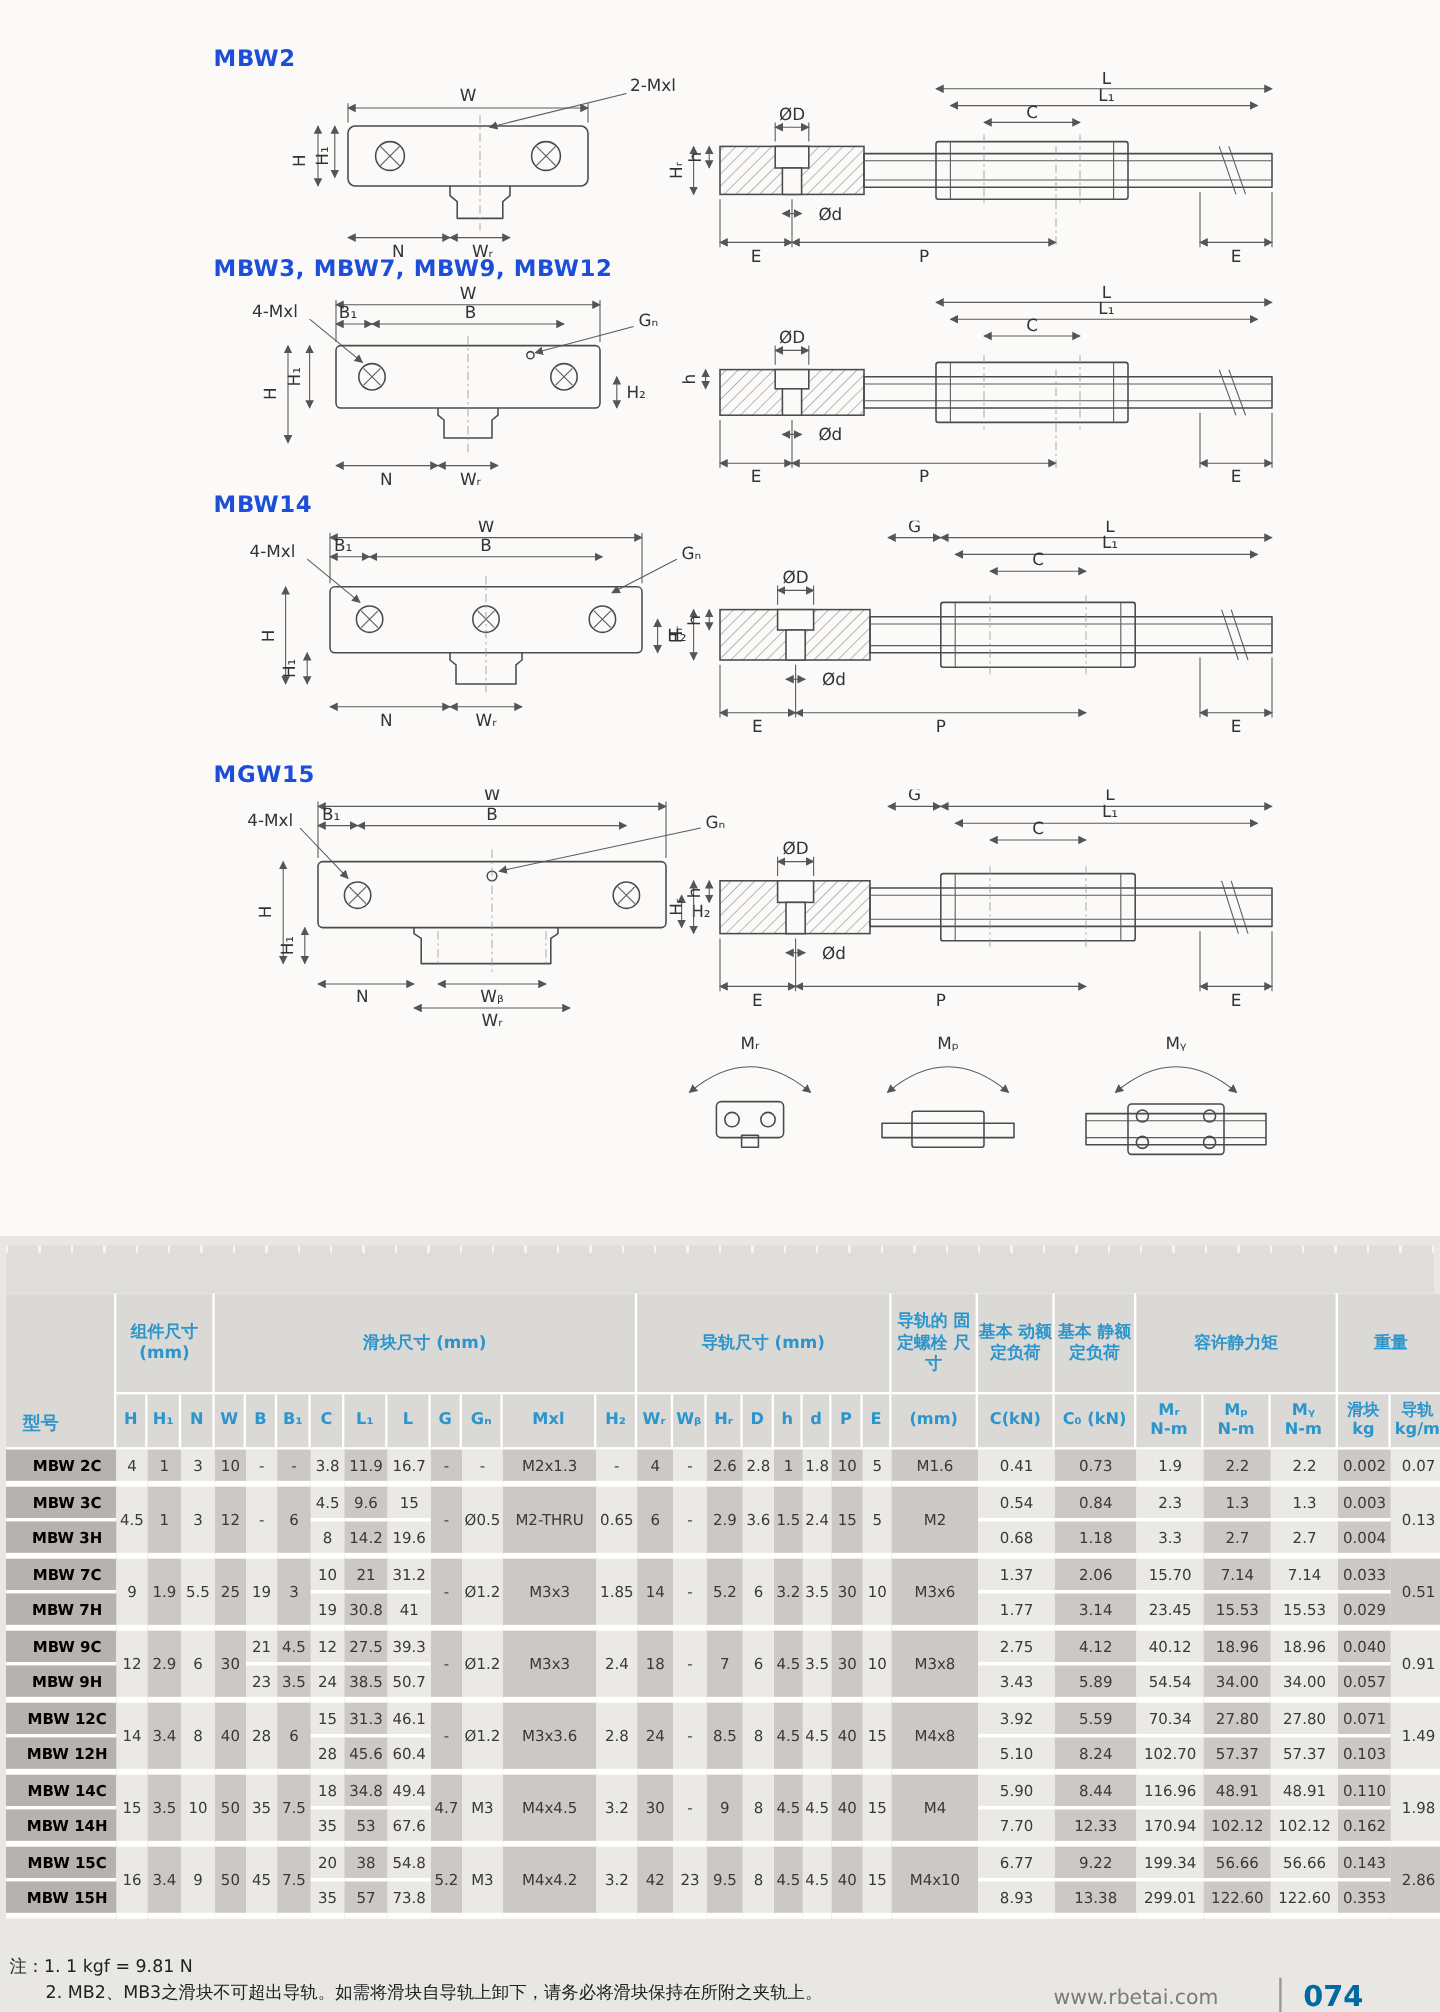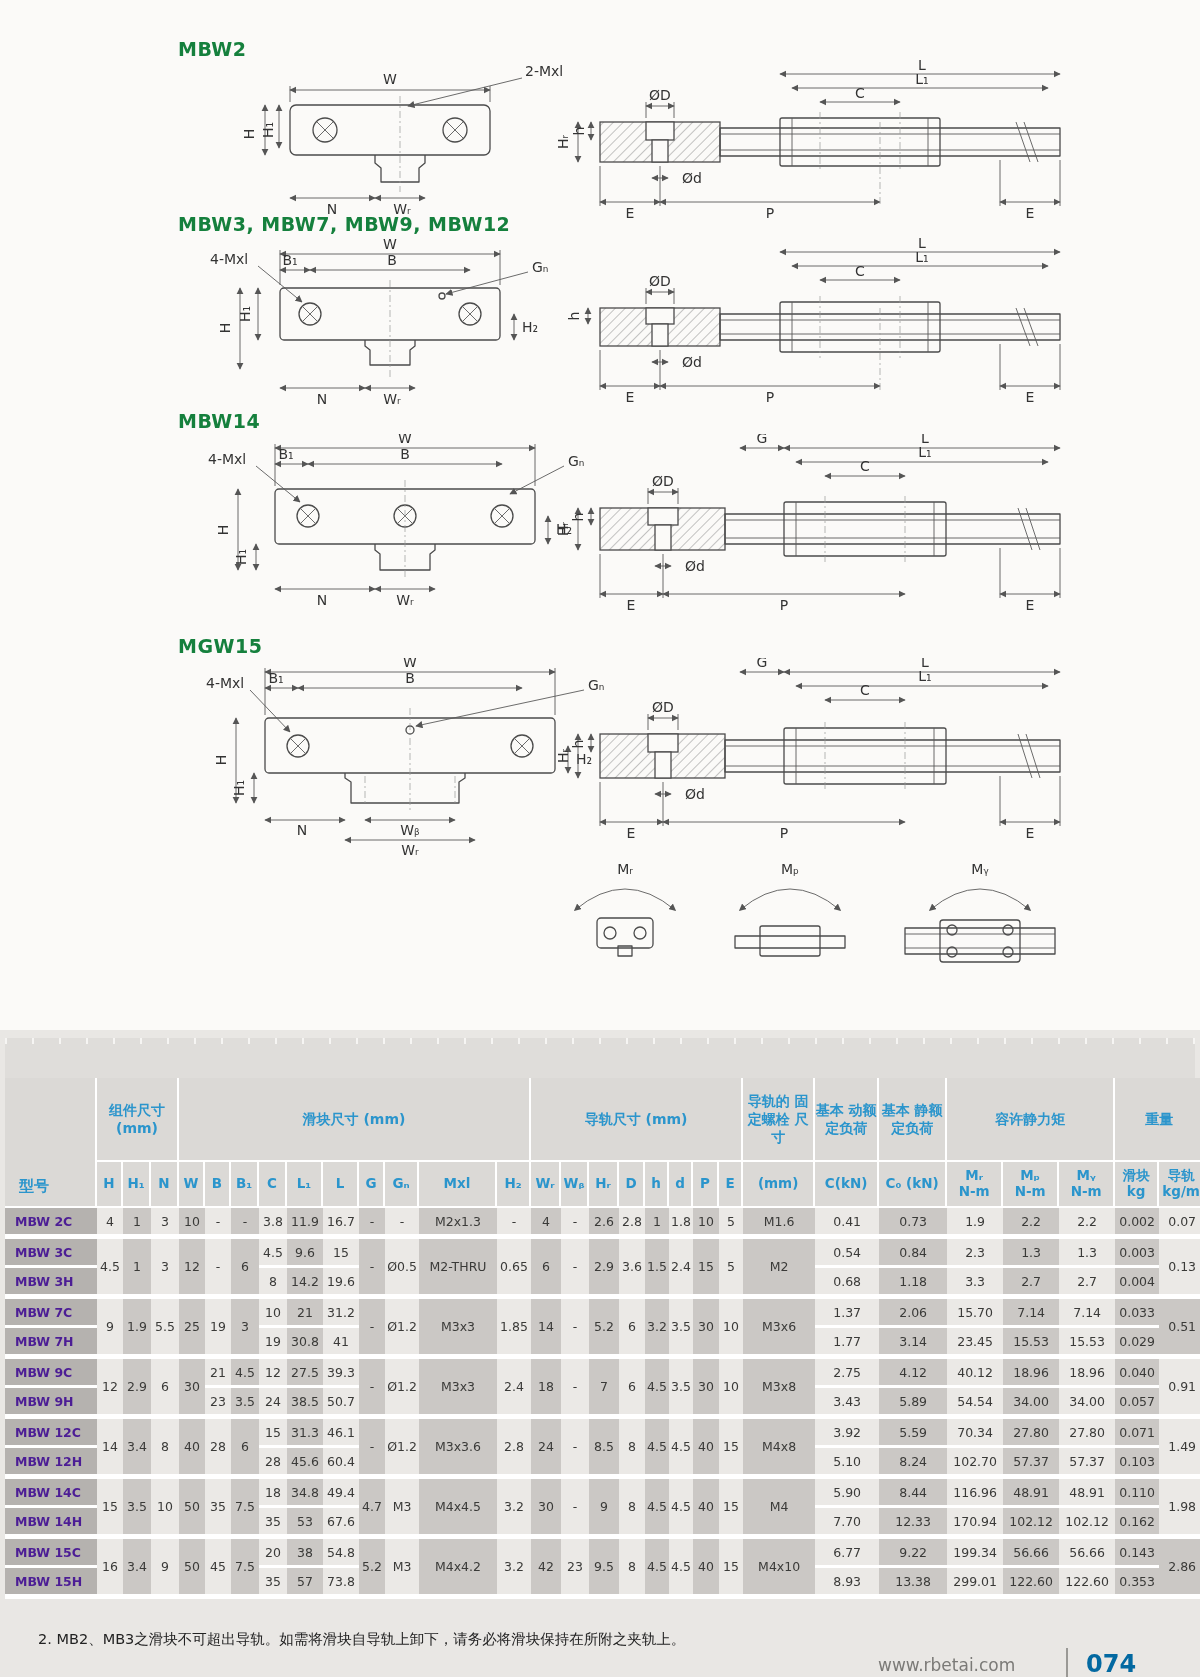--- a/index.html
+++ b/index.html
@@ -1,18 +1,18 @@
 <!DOCTYPE html>
 <html><head>
 <meta charset="utf-8">
 <style>
   html,body{margin:0;padding:0}
   body{width:1200px;height:1677px;position:relative;background:#fbfaf8;
        font-family:"DejaVu Sans",sans-serif;overflow:hidden}
-  .dtitle{position:absolute;font:700 19px "DejaVu Sans",sans-serif;color:#15803d;letter-spacing:.5px}
+  .dtitle{position:absolute;font:700 19px "DejaVu Sans",sans-serif;color:#1d4ed8;letter-spacing:.5px}
   svg{position:absolute}
   .ol{fill:none;stroke:#4b4b4b;stroke-width:1.3;stroke-linejoin:round}
   .fw{fill:#fbfaf8;stroke:#4b4b4b;stroke-width:1.3}
   .dm{stroke:#5a5a5a;stroke-width:.9;fill:none}
   .cl2{stroke:#999;stroke-width:.7;stroke-dasharray:7 3 2 3;fill:none}
   .lb{font:14px "DejaVu Sans",sans-serif;fill:#333}
   
   .bottom{position:absolute;left:0;top:1030px;width:1200px;height:647px;background:#e9e7e4}
   .band{position:absolute;left:5px;top:1038px;width:1190px;height:40px;background:#dfddda}
   .band::before{content:"";display:block;height:6px;
@@ -20,21 +20,21 @@
   table{position:absolute;left:5px;top:1078px;width:1190px;border-collapse:separate;
         border-spacing:0;table-layout:fixed;background:#fff}
   th{background:#dbd9d6;color:#2b95cc;border-right:2px solid #fff;border-bottom:2px solid #fff;
      font-weight:600;vertical-align:middle;text-align:center;padding:0;overflow:hidden}
   .gh th{height:82px;font-size:14px;line-height:1.3}
   .sh th{height:44px;font-size:13.5px;line-height:1.15}
   th.model-h{vertical-align:bottom;text-align:left;padding:0 0 10px 14px;font-size:15px}
   td{height:26px;text-align:center;font-size:12.5px;color:#3a3a38;
      border-bottom:3px solid #fff;padding:0;overflow:hidden;vertical-align:middle}
   td.gb{border-bottom-width:5px}
-  td.model{background:#b5b2af;color:#4c1d95;font-weight:700;text-align:left;padding-left:10px}
+  td.model{background:#b5b2af;color:#000000;font-weight:700;text-align:center;padding-left:10px}
   td.cl{background:#ebe9e6}
   td.cd{background:#cbc8c5}
   .notes{position:absolute;left:8px;top:1628px;width:1000px;color:#222;font-size:14.5px;line-height:1.55}
   .notes .l2{padding-left:30px}
   .site{position:absolute;left:878px;top:1655px;font-size:17px;color:#7b7a77}
   .fbar{position:absolute;left:1066px;top:1648px;width:2px;height:40px;background:#9a9995}
   .fpage{position:absolute;left:1086px;top:1650px;font:700 24px "DejaVu Sans",sans-serif;color:#0369a1}
 </style>
 </head>
 <body>
@@ -796,17 +796,18 @@
         <td class="cd gb">13.38</td>
         <td class="cl gb">299.01</td>
         <td class="cd gb">122.60</td>
         <td class="cl gb">122.60</td>
         <td class="cd gb">0.353</td>
       </tr>
     </tbody>
 </table>
 
 <div class="notes">
+  <div><span>注 :</span> <span>1. 1 kgf = 9.81 N</span></div>
   <div class="l2">2. MB2、MB3之滑块不可超出导轨。如需将滑块自导轨上卸下，请务必将滑块保持在所附之夹轨上。</div>
 </div>
 <div class="site">www.rbetai.com</div>
 <div class="fbar"></div>
 <div class="fpage">074</div>
 
 </body></html>

